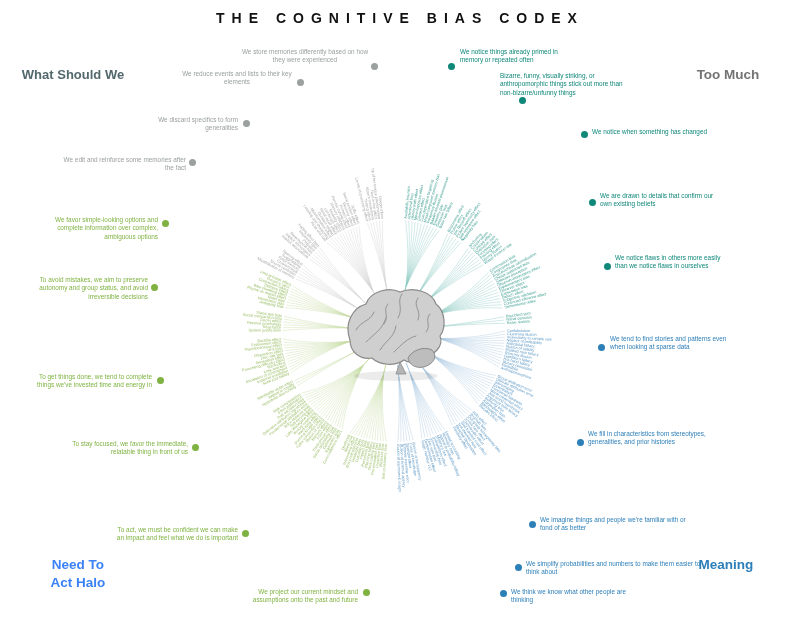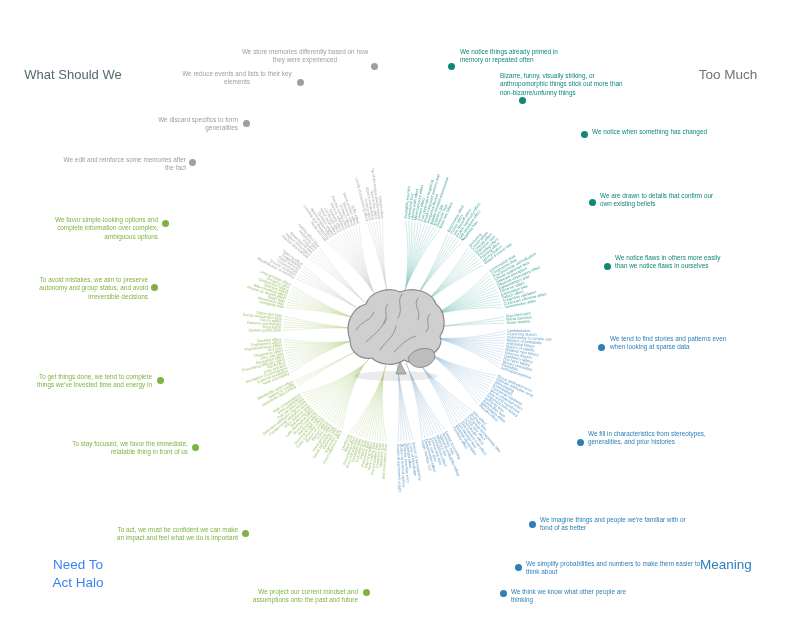--- a/index.html
+++ b/index.html
@@ -3,32 +3,33 @@
 <meta charset="utf-8">
 <style>
   html,body{margin:0;padding:0;background:#fff;}
   .stage{position:relative;width:800px;height:632px;background:#ffffff;overflow:hidden;
          font-family:"Liberation Sans",sans-serif;}
   .title{position:absolute;top:10px;left:0;width:100%;text-align:center;margin:0;
          font-size:14px;font-weight:bold;letter-spacing:7px;color:#111;}
   #codex-svg{position:absolute;left:0;top:0;}
   .desc{position:absolute;font-size:6.4px;line-height:1.3;}
   .dot{position:absolute;width:7px;height:7px;border-radius:50%;}
-  .quad{position:absolute;text-align:center;font-weight:normal;font-size:13.5px;line-height:1.35;}
+  .quad{position:absolute;text-align:center;font-weight:bold;font-size:13.5px;line-height:1.35;}
   .quad span{display:block;}
   #quad-tmi{left:660px;top:66px;width:136px;}
   #quad-nem{left:664px;top:556px;width:124px;}
   #quad-naf{left:26px;top:556px;width:104px;}
   #quad-wsr{left:2px;top:66px;width:142px;font-size:13px;}
 </style>
 </head>
 <body>
 
 <div class="stage">
 
+  <h1 class="title">THE COGNITIVE BIAS CODEX</h1>
 
   <svg id="codex-svg" width="800" height="632" viewBox="0 0 800 632">
     <g id="curves-layer">
         <path d="M 402.8697290018777,298.1773263210742 L 406.0002215907757,286.5928532579239" stroke="#8ccac2" stroke-width="1" fill="none"></path>
         <path d="M 406.0002215907757,286.5928532579239 Q 409.8327588736843,249.67690213446264 405.6026594227095,220.60806961412166" stroke="#8ccac2" stroke-width="0.5" fill="none" opacity="0.8"></path>
         <path d="M 406.0002215907757,286.5928532579239 Q 410.89070978302954,249.89003499553542 408.79285927836474,220.99013083195445" stroke="#8ccac2" stroke-width="0.5" fill="none" opacity="0.8"></path>
         <path d="M 406.0002215907757,286.5928532579239 Q 411.94579472241657,250.1169303761233 411.9706647014999,221.46436556907034" stroke="#8ccac2" stroke-width="0.5" fill="none" opacity="0.8"></path>
         <path d="M 406.0002215907757,286.5928532579239 Q 412.99783466788614,250.3575497772317 415.13341311727817,222.0303764803491" stroke="#8ccac2" stroke-width="0.5" fill="none" opacity="0.8"></path>
         <path d="M 406.0002215907757,286.5928532579239 Q 414.0466511121454,250.61185237121134 418.27845456661595,222.68768932454276" stroke="#8ccac2" stroke-width="0.5" fill="none" opacity="0.8"></path>
         <path d="M 406.0002215907757,286.5928532579239 Q 415.0920660948564,250.8797950086858 421.4031539264932,223.43575336162615" stroke="#8ccac2" stroke-width="0.5" fill="none" opacity="0.8"></path>

